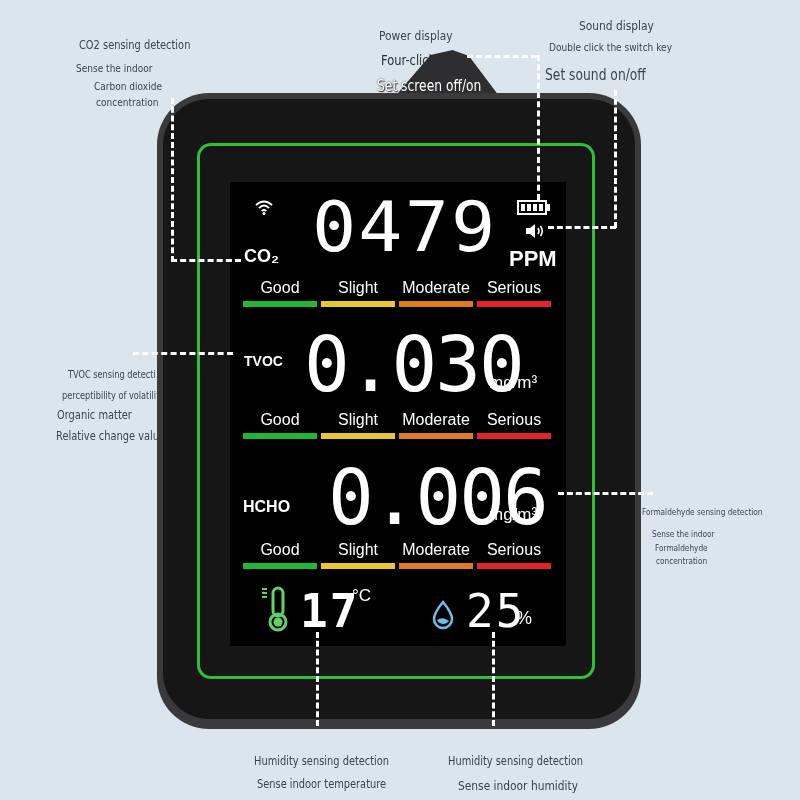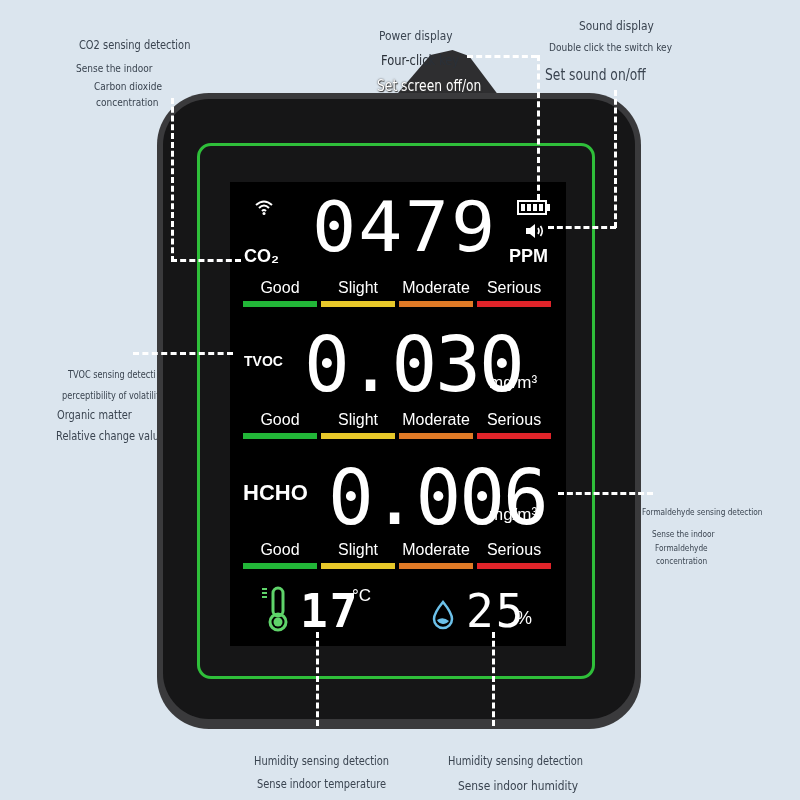--- a/index.html
+++ b/index.html
@@ -74,39 +74,39 @@
 </svg>
 
 <svg style="position:absolute;left:525px;top:223px" width="20" height="16" viewBox="0 0 20 16">
   <path d="M1 5 H5 L10 1 V15 L5 11 H1 Z" fill="#fff"></path>
   <path d="M13 5 Q15 8 13 11" stroke="#fff" stroke-width="1.6" fill="none"></path>
   <path d="M15.5 3 Q19 8 15.5 13" stroke="#fff" stroke-width="1.6" fill="none"></path>
 </svg>
 
 <div class="lbl" style="left:244px;top:246px;font-size:18px;text-align:center;">CO₂</div>
 <div class="sevseg" style="left:312px;top:186px;font-size:70px;transform:scaleX(1.05);font-weight:normal;">0479</div>
-<div class="lbl" style="left:509px;top:246px;font-size:18px;">PPM</div>
+<div class="lbl" style="left:509px;top:246px;font-size:22px;">PPM</div>
 <div class="lvl-row" style="top:279px;">
   <div class="lvl"><span>Good</span><div class="bar" style="background:#22b638"></div></div>
   <div class="lvl"><span>Slight</span><div class="bar" style="background:#e8c82a"></div></div>
   <div class="lvl"><span>Moderate</span><div class="bar" style="background:#e07a26"></div></div>
   <div class="lvl"><span>Serious</span><div class="bar" style="background:#e0242a"></div></div>
 </div>
 
 <div class="lbl" style="left:244px;top:353px;font-size:14px;">TVOC</div>
 <div class="sevseg" style="left:304px;top:320px;font-size:76px;font-weight:normal;letter-spacing:-2px;">0.030</div>
 <div class="unit" style="left:489px;top:373px;">mg/m³</div>
 <div class="lvl-row" style="top:411px;">
   <div class="lvl"><span>Good</span><div class="bar" style="background:#22b638"></div></div>
   <div class="lvl"><span>Slight</span><div class="bar" style="background:#e8c82a"></div></div>
   <div class="lvl"><span>Moderate</span><div class="bar" style="background:#e07a26"></div></div>
   <div class="lvl"><span>Serious</span><div class="bar" style="background:#e0242a"></div></div>
 </div>
 
-<div class="lbl" style="left:243px;top:480px;font-size:22px;">HCHO</div>
+<div class="lbl" style="left:243px;top:498px;font-size:16px;">HCHO</div>
 <div class="sevseg" style="left:304px;top:453px;font-size:76px;font-weight:normal;letter-spacing:-2px;margin-left:24px;">0.006</div>
 <div class="unit" style="left:489px;top:505px;">mg/m³</div>
 <div class="lvl-row" style="top:541px;">
   <div class="lvl"><span>Good</span><div class="bar" style="background:#22b638"></div></div>
   <div class="lvl"><span>Slight</span><div class="bar" style="background:#e8c82a"></div></div>
   <div class="lvl"><span>Moderate</span><div class="bar" style="background:#e07a26"></div></div>
   <div class="lvl"><span>Serious</span><div class="bar" style="background:#e0242a"></div></div>
 </div>
 
 <svg style="position:absolute;left:261px;top:586px" width="32" height="46" viewBox="0 0 32 46">

